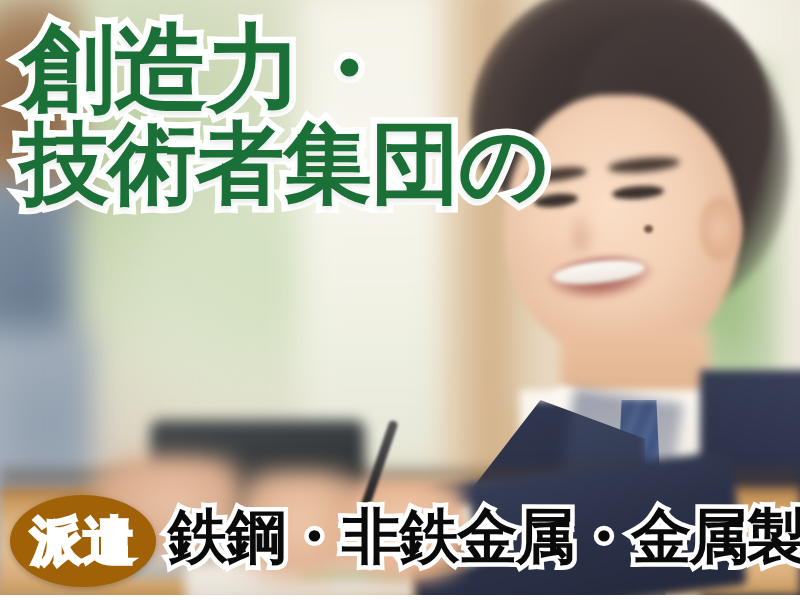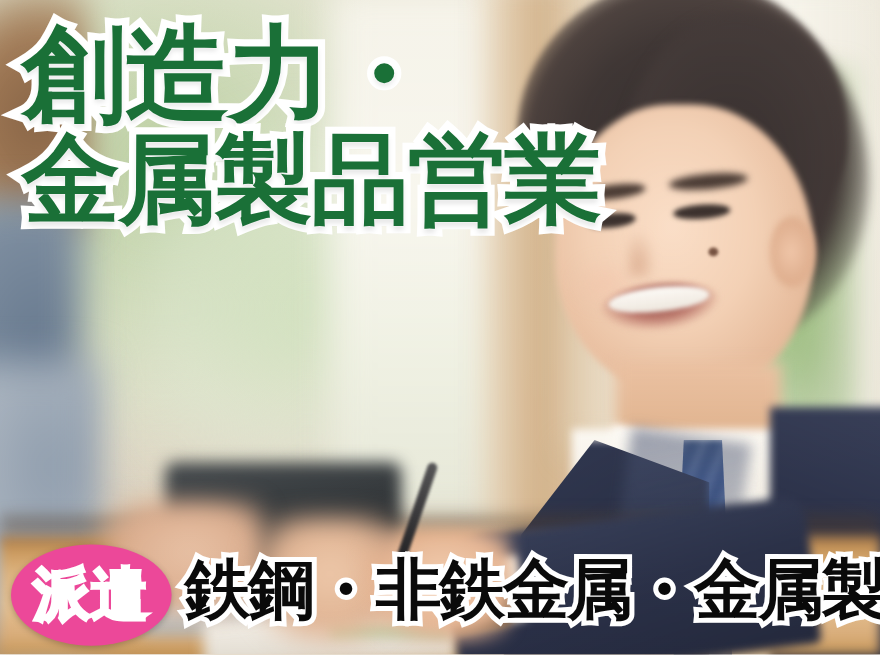--- a/index.html
+++ b/index.html
@@ -331,21 +331,21 @@
     z-index:12;
     display:flex;
     align-items:center;
   }
   .tag-badge{
     position:absolute;
     left:10px;
     top:6px;
     width:146px;
     height:92px;
-    background:#ec4899;
+    background:#a16207;
     border-radius:50%;
     display:flex;
     align-items:center;
     justify-content:center;
     box-shadow:0 2px 6px rgba(0,0,0,.25);
   }
   .tag-badge-label{
     font-family:"DejaVu Sans","Liberation Sans",sans-serif;
     font-weight:700;
     font-size:52px;
@@ -432,21 +432,21 @@
     <div class="cuff"></div>
     <div class="watch"></div>
     <div class="hand-r"></div>
     <div class="pen"></div>
 
     <div class="photo-warm"></div>
   </div>
 
   <div class="headline">
     <span class="hl-line l1">創造力・</span>
-    <span class="hl-line l3">金属製品営業</span>
+    <span class="hl-line l3">技術者集団の</span>
   </div>
 
   <div class="bottom-bar">
     <div class="tag-badge">
       <span class="tag-badge-label">派遣</span>
     </div>
     <div class="jobtitle">鉄鋼・非鉄金属・金属製品営業</div>
   </div>
 
 </div>

